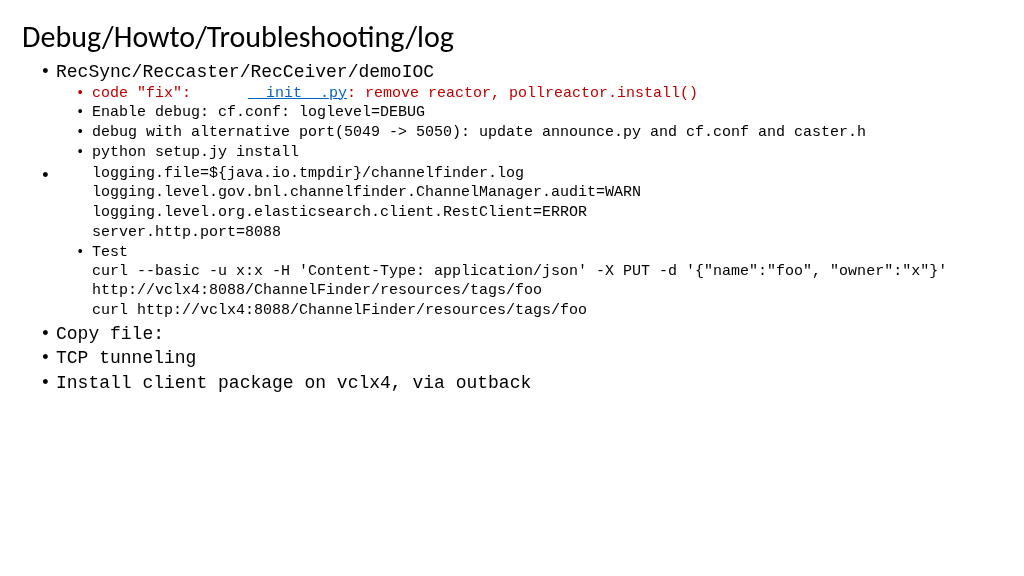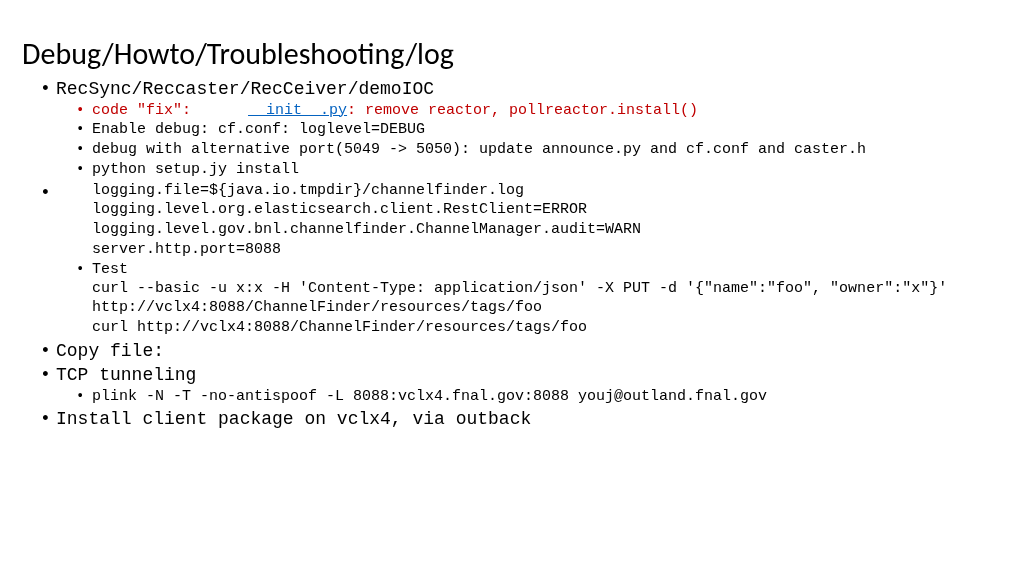--- a/index.html
+++ b/index.html
@@ -7,21 +7,21 @@
     padding: 0;
     width: 1024px;
     height: 576px;
     background: #ffffff;
     font-family: Calibri, "Segoe UI", Arial, sans-serif;
     color: #000000;
     overflow: hidden;
   }
   .slide {
     box-sizing: border-box;
-    padding: 35px 22px 10px 22px;
+    padding: 18px 22px 10px 22px;
   }
   h1 {
     font-size: 30px;
     font-weight: 400;
     margin: 0 0 6px 0;
     color: #000000;
   }
   ul {
     list-style: none;
     margin: 0;
@@ -76,26 +76,24 @@
   <h1>Debug/Howto/Troubleshooting/log</h1>
   <ul class="lvl1" id="root-list">
       <li><span>RecSync/Reccaster/RecCeiver/demoIOC</span><ul class="lvl2">
           <li class="red-bullet"><span class="red">code "fix": </span><span class="link">__init__.py</span><span class="red">: remove reactor, pollreactor.install()</span></li>
           <li><span>Enable debug: cf.conf: loglevel=DEBUG</span></li>
           <li><span>debug with alternative port(5049 -&gt; 5050): update announce.py and cf.conf and caster.h</span></li>
           <li><span>python setup.jy install</span></li>
         </ul></li>
       <li><ul class="lvl2">
           <li class="no-bullet"><span>logging.file=${java.io.tmpdir}/channelfinder.log</span></li>
+          <li class="no-bullet"><span>logging.level.gov.bnl.channelfinder.ChannelManager.audit=WARN</span></li>
           <li class="no-bullet"><span>logging.level.org.elasticsearch.client.RestClient=ERROR</span></li>
-          <li class="no-bullet"><span>logging.level.gov.bnl.channelfinder.ChannelManager.audit=WARN</span></li>
           <li class="no-bullet"><span>server.http.port=8088</span></li>
           <li><span>Test</span></li>
           <li class="no-bullet"><span>curl --basic -u x:x -H 'Content-Type: application/json'  -X PUT -d '{"name":"foo", "owner":"x"}' http://vclx4:8088/ChannelFinder/resources/tags/foo</span></li>
           <li class="no-bullet"><span>curl http://vclx4:8088/ChannelFinder/resources/tags/foo</span></li>
         </ul></li>
       <li><span>Copy file:</span></li>
-      <li><span>TCP tunneling</span><ul class="lvl2">
-          <li><span>plink -N -T -no-antispoof -L 8088:vclx4.fnal.gov:8088 youj@outland.fnal.gov</span></li>
-        </ul></li>
+      <li><span>TCP tunneling</span></li>
       <li><span>Install client package on vclx4, via outback</span></li>
     </ul>
 </div>
 
 </body></html>

